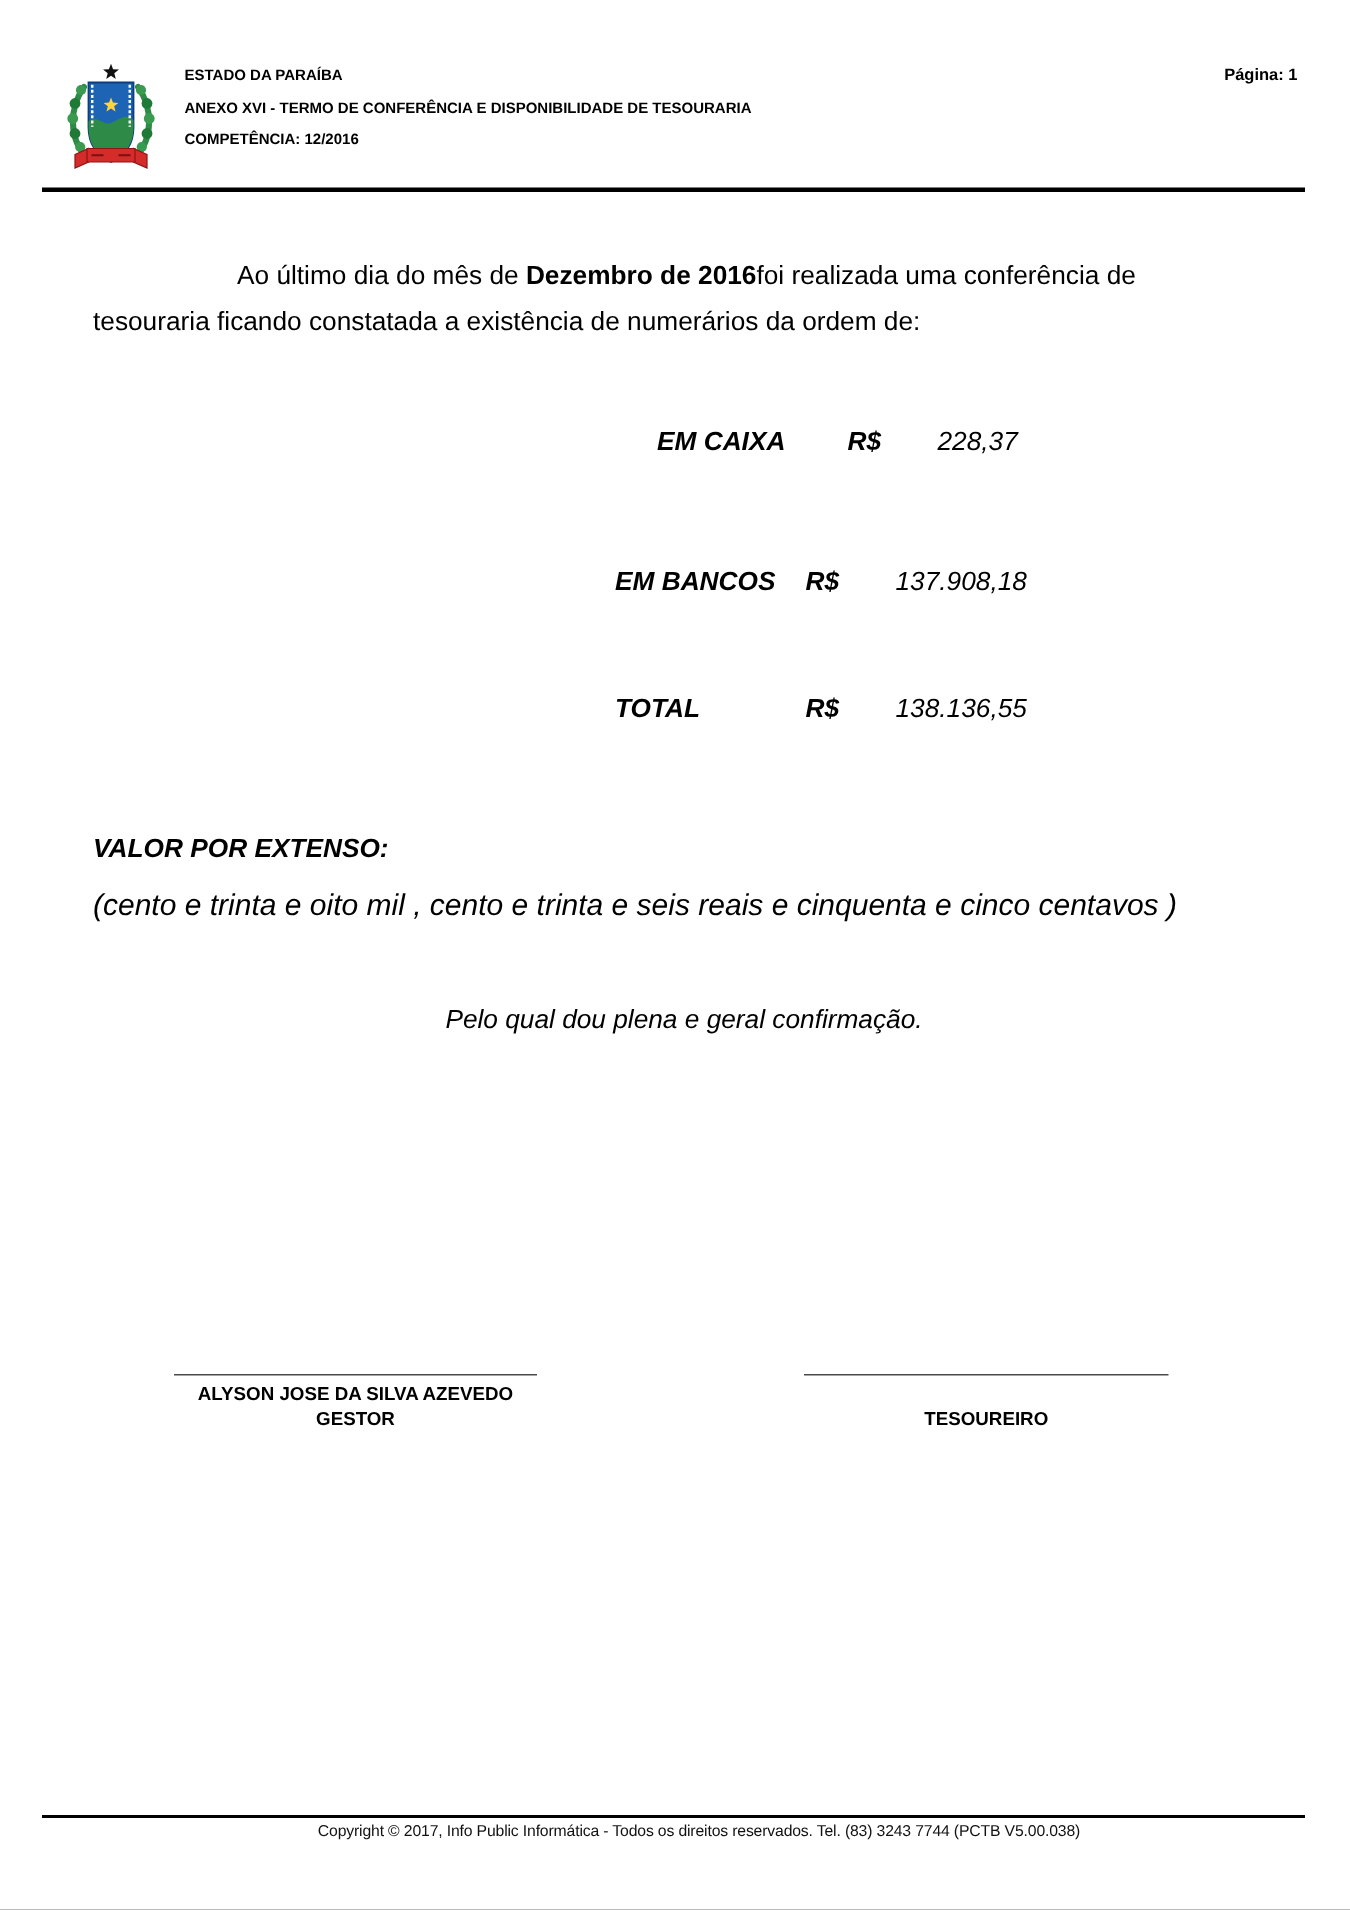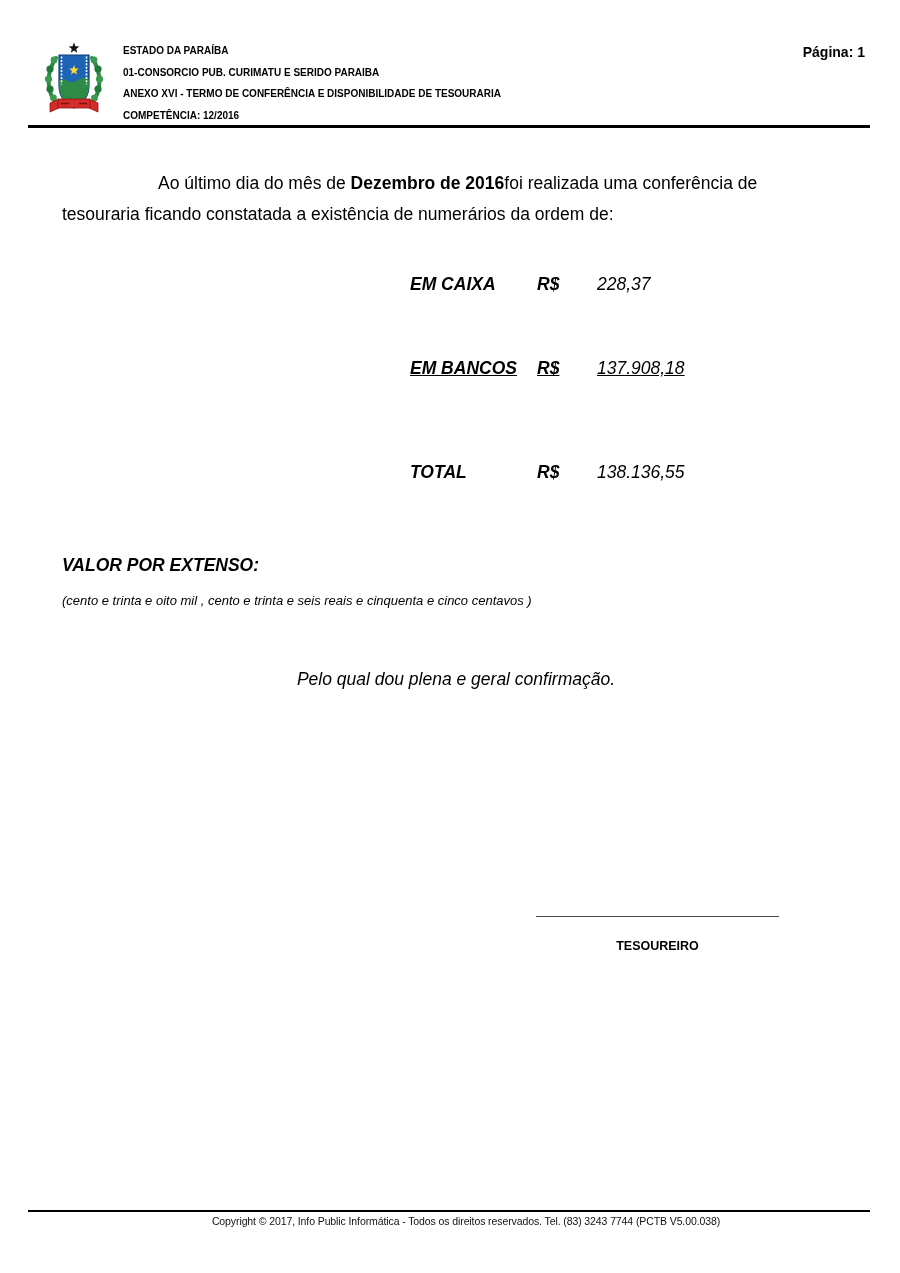--- a/index.html
+++ b/index.html
@@ -14,48 +14,48 @@
   }
   
   .logo{position:absolute;left:40px;top:42px;width:68px;height:80px;}
   .header-text{
     position:absolute;left:123px;top:40px;
     font-size:10px;font-weight:bold;line-height:21.7px;
     white-space:nowrap;
   }
   .page-number{
     position:absolute;right:35px;top:44px;
-    font-size:14px;font-weight:bold;
+    font-size:11px;font-weight:bold;
   }
   .rule{position:absolute;left:28px;width:842px;background:#000;}
   .rule.header-rule{top:125px;height:3px;}
   .rule.footer-rule{top:1210px;height:2px;}
   
   .intro{
     position:absolute;left:62px;top:168px;width:742px;
     font-size:17.5px;line-height:31px;
     text-indent:96px;margin:0;
   }
   .intro b{font-weight:bold;}
   .amount-row{
     position:absolute;left:410px;width:375px;height:22px;
     display:flex;align-items:baseline;
     font-size:17.5px;font-style:italic;
   }
   .amount-row .lbl{font-weight:bold;width:127px;}
   .amount-row .cur{font-weight:bold;width:60px;}
   .amount-row .val{flex:1;}
-  .row-0{top:274px;} .row-1{top:358px;text-decoration:underline;} .row-2{top:462px;}
+  .row-0{top:284px;margin-left:28px;} .row-1{top:377px;} .row-2{top:462px;}
   .extenso-heading{
     position:absolute;left:62px;top:555px;
     font-size:17.5px;font-weight:bold;font-style:italic;
   }
   .extenso-text{
     position:absolute;left:62px;top:593px;
-    font-size:13px;font-style:italic;white-space:nowrap;
+    font-size:20px;font-style:italic;white-space:nowrap;
   }
   .confirmation{
     position:absolute;left:0;top:669px;width:912px;
     text-align:center;font-size:17.5px;font-style:italic;
   }
   
   .sig{position:absolute;top:907px;text-align:center;}
   .sig-left{left:116px;width:242px;}
   .sig-right{left:536px;width:243px;}
   .sig .sig-line{height:9px;border-bottom:1px solid #4a4a4a;margin-bottom:3px;}
@@ -107,21 +107,20 @@
     <g>
       <path d="M10,61 l9,-4 v9 l-9,4 z" stroke="#8f1414" stroke-width="0.8" fill="#d42b2b"></path>
       <path d="M58,61 l-9,-4 v9 l9,4 z" stroke="#8f1414" stroke-width="0.8" fill="#d42b2b"></path>
       <path d="M18,57 h32 v9 h-32 z" stroke="#8f1414" stroke-width="0.8" fill="#d42b2b"></path>
       <path d="M21,61.5 h8 M39,61.5 h8" stroke="#7a1010" stroke-width="1.4" fill="none"></path>
     </g>
   </svg>
 
   <div class="header-text">
     <div>ESTADO DA PARAÍBA</div>
-    <div>01-CONSORCIO PUB. CURIMATU E SERIDO PARAIBA</div>
     <div>ANEXO XVI - TERMO DE CONFERÊNCIA E DISPONIBILIDADE DE TESOURARIA</div>
     <div>COMPETÊNCIA: 12/2016</div>
   </div>
 
   <div class="page-number">Página: 1</div>
 
   <div class="rule header-rule"></div>
 
   <p class="intro"><span>Ao último dia do mês de </span><b>Dezembro de 2016</b><span>foi realizada uma conferência de tesouraria ficando constatada a existência de numerários da ordem de:</span></p>
 
@@ -139,20 +138,25 @@
     <span class="lbl">TOTAL</span>
     <span class="cur">R$</span>
     <span class="val">138.136,55</span>
   </div>
 
   <div class="extenso-heading">VALOR POR EXTENSO:</div>
   <div class="extenso-text">(cento e trinta e oito mil , cento e trinta e seis reais e cinquenta e cinco centavos )</div>
 
   <div class="confirmation">Pelo qual dou plena e geral confirmação.</div>
 
+  <div class="sig sig-left">
+    <div class="sig-line"></div>
+    <div class="sig-name">ALYSON JOSE DA SILVA AZEVEDO</div>
+    <div class="sig-role">GESTOR</div>
+  </div>
   <div class="sig sig-right">
     <div class="sig-line"></div>
     <div class="sig-name"></div>
     <div class="sig-role">TESOUREIRO</div>
   </div>
 
   <div class="rule footer-rule"></div>
   <div class="footer-text">Copyright © 2017, Info Public Informática - Todos os direitos reservados. Tel. (83) 3243 7744 (PCTB V5.00.038)</div>
 
 </div>

